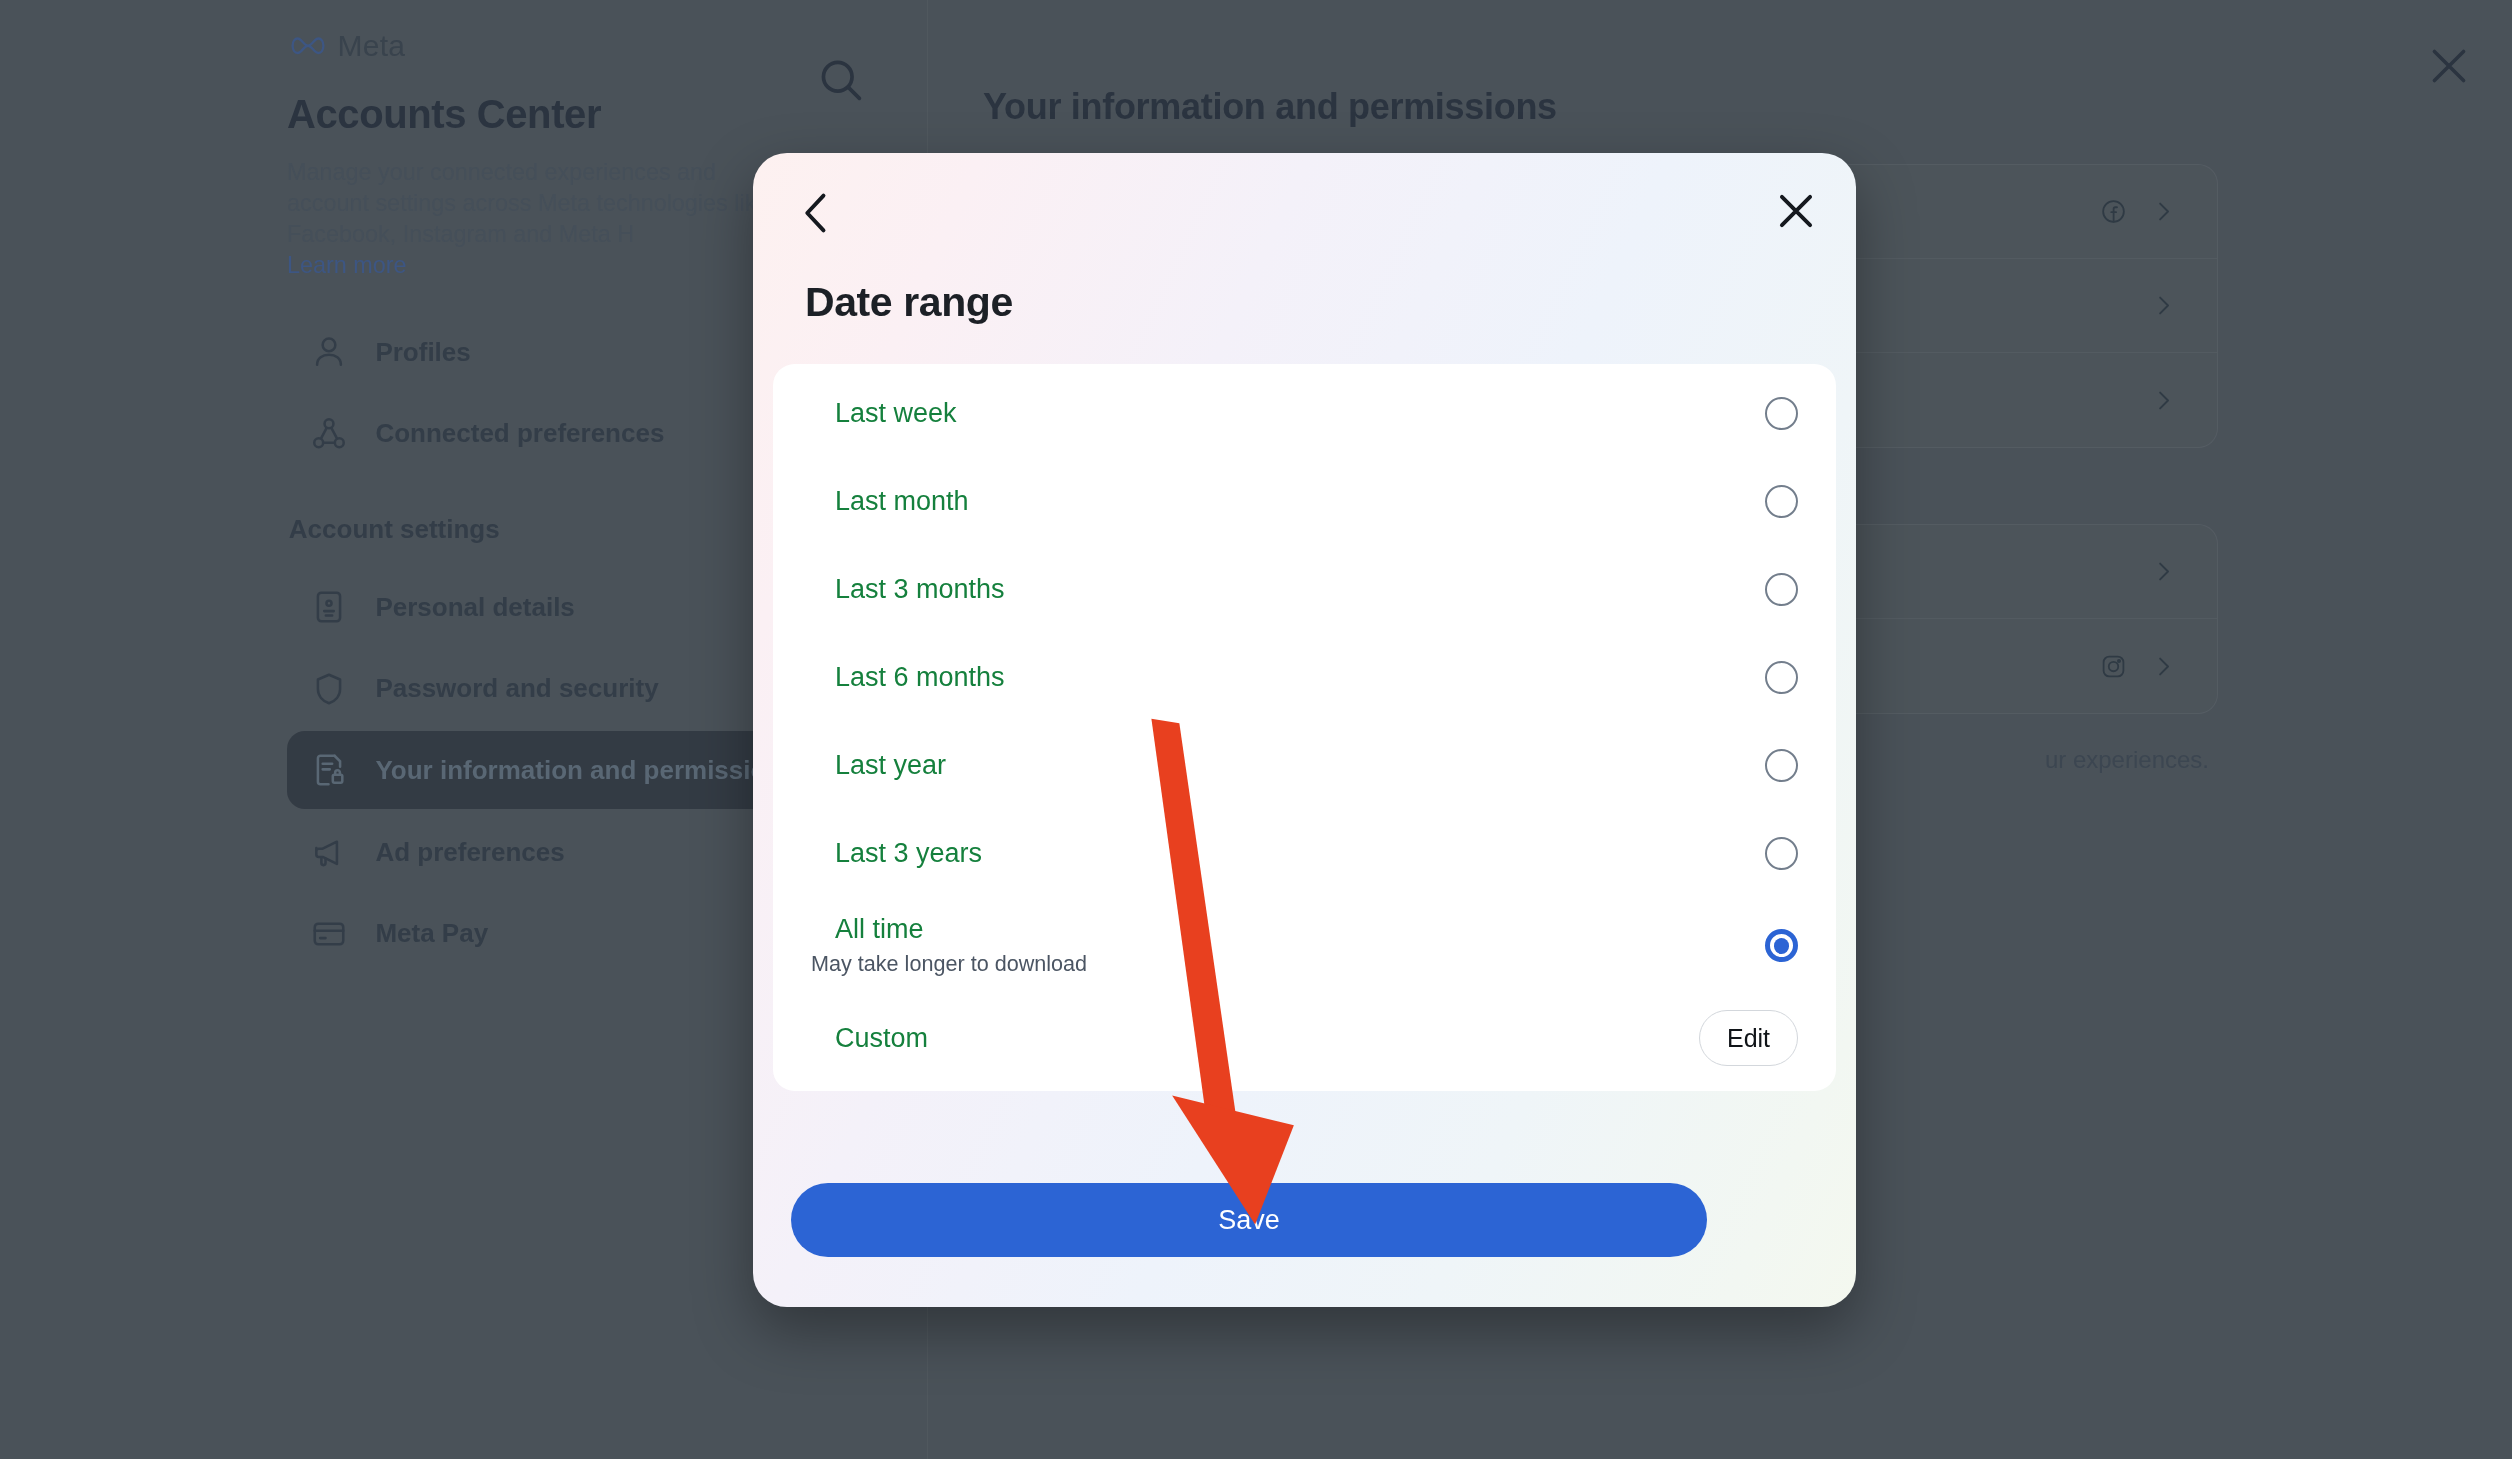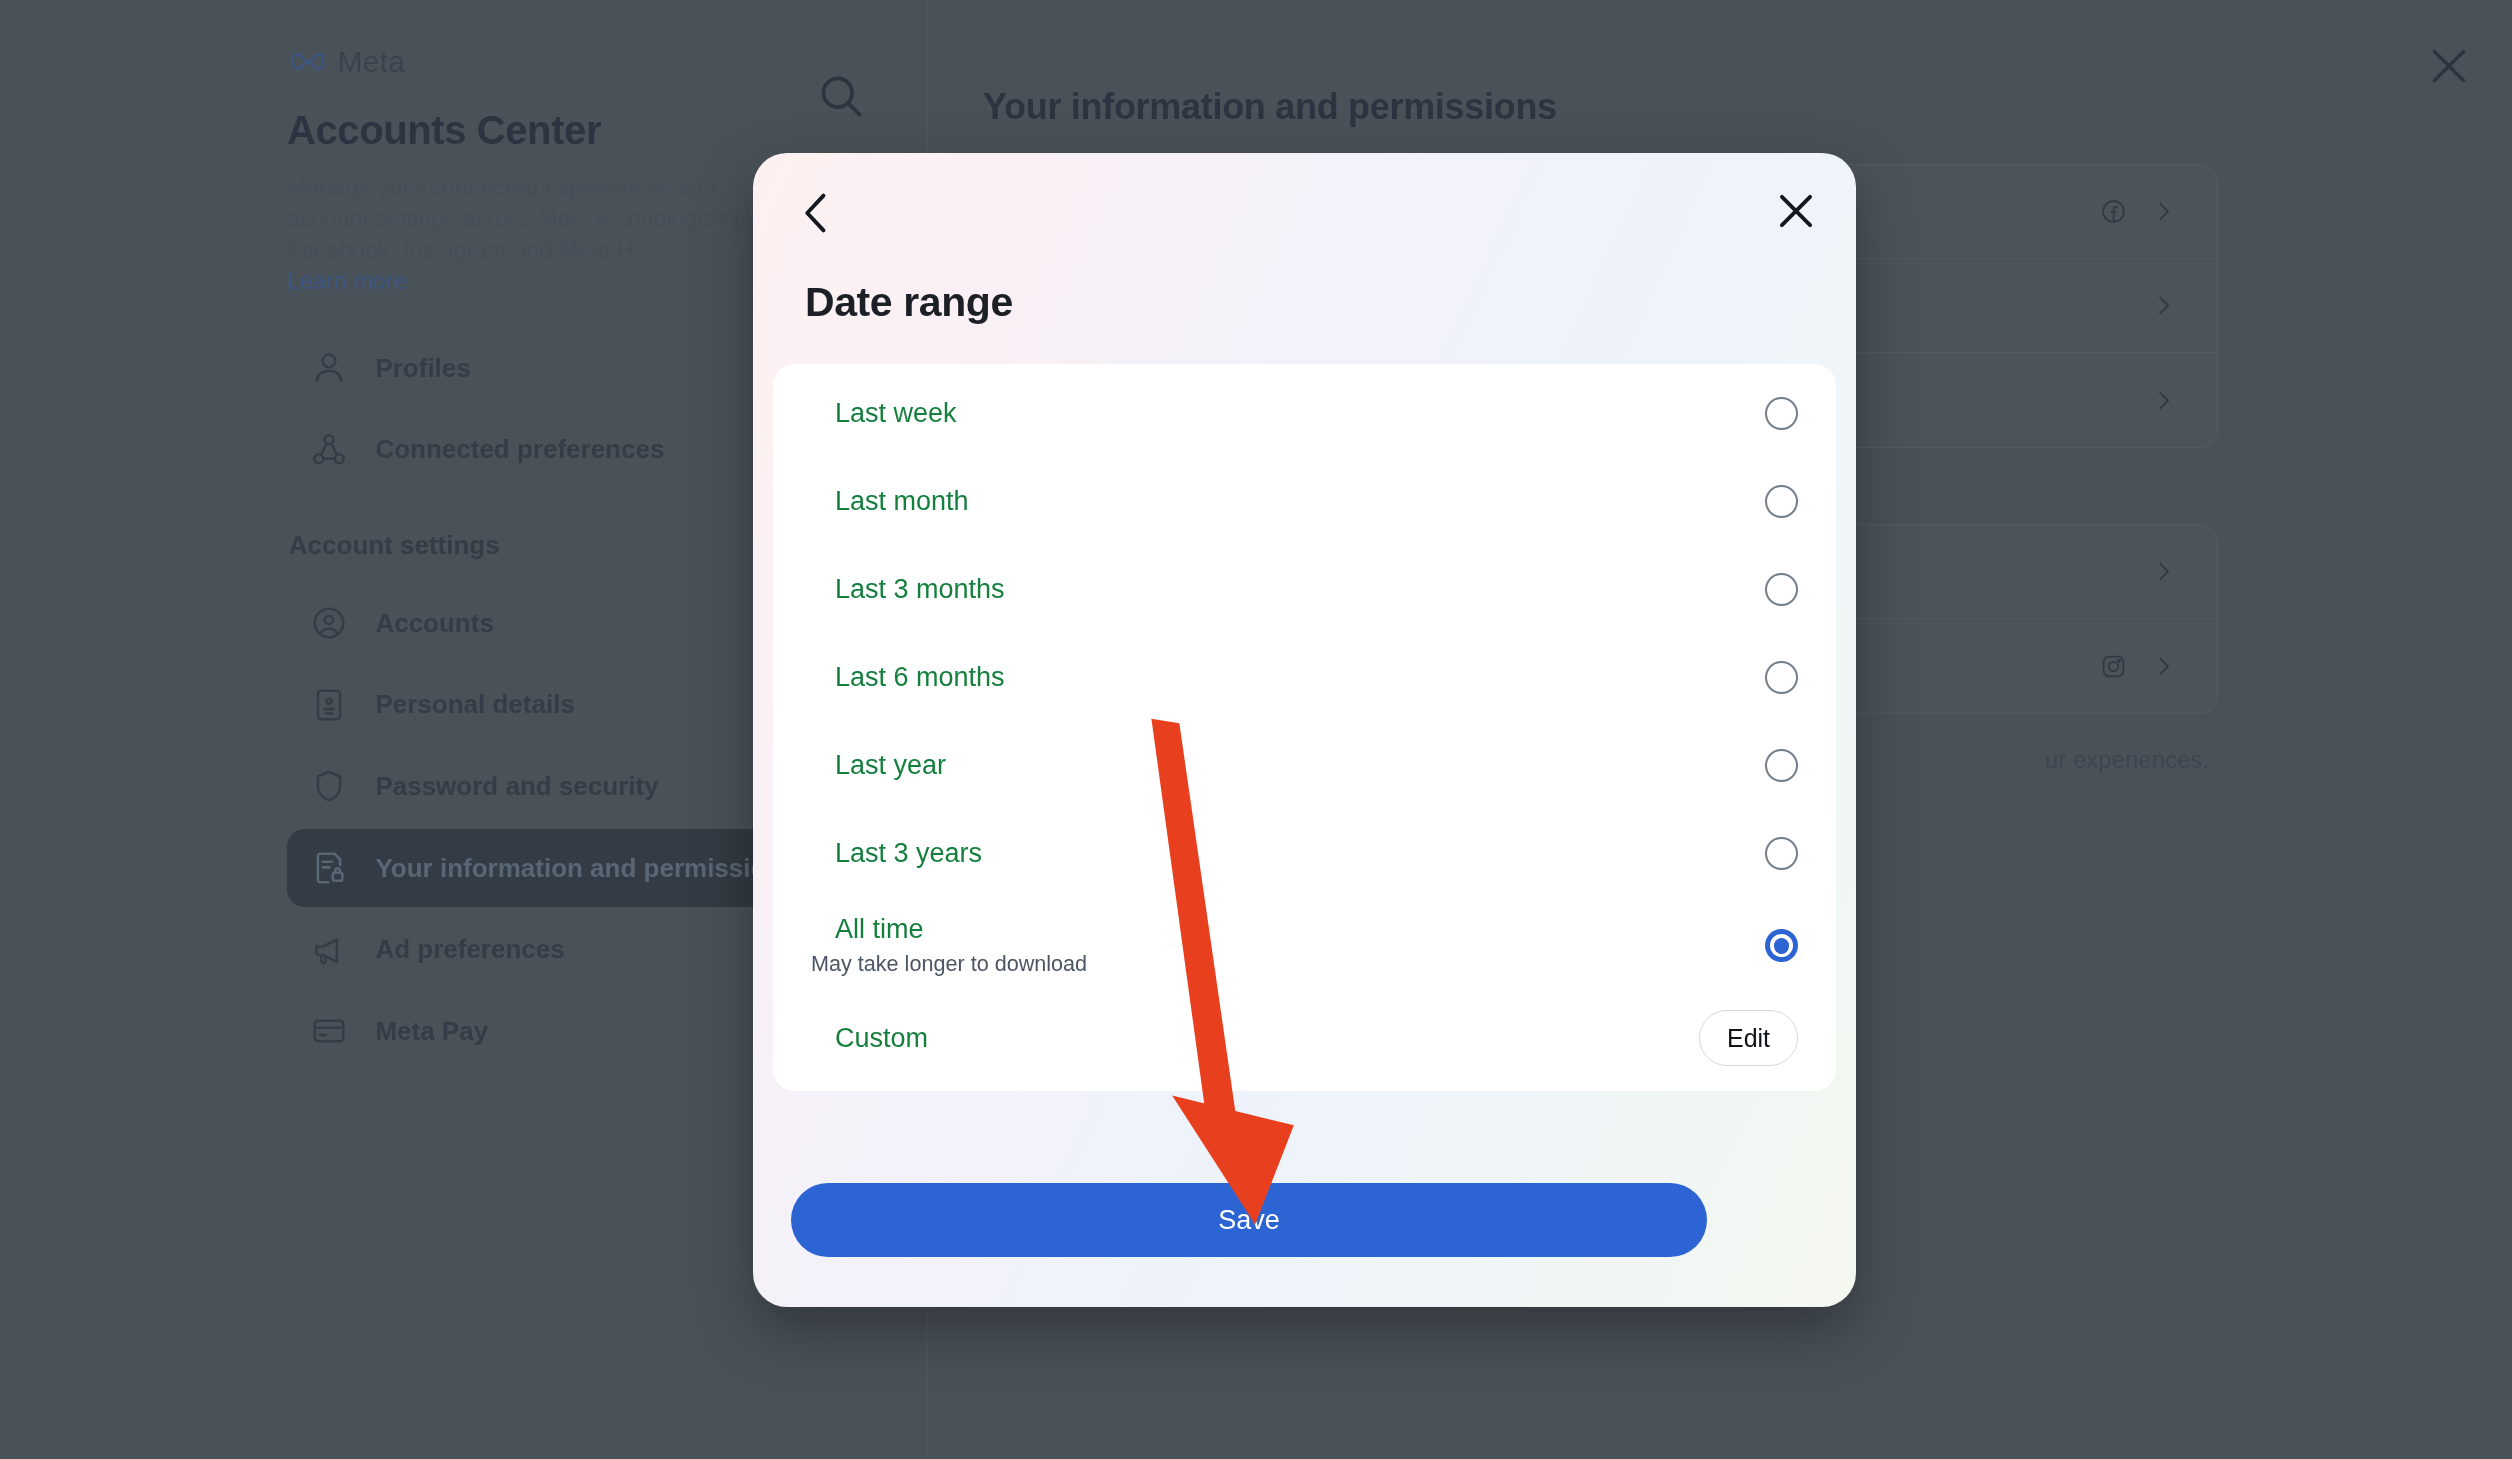--- a/index.html
+++ b/index.html
@@ -22,21 +22,21 @@
   }
 
   .bg-topclose {
     position:absolute; left:2424px; top:41px;
     width:50px; height:50px; cursor:pointer;
   }
   .bg-topclose svg { width:50px; height:50px; display:block; }
 
   
   #sidebar {
-    position:absolute; left:287px; top:43px; width:649px;
+    position:absolute; left:287px; top:27px; width:649px;
   }
   .meta-brand {
     display:flex; align-items:center; gap:10.8px;
     height:38px; margin-left:1.8px;
   }
   .meta-infinity { width:38px; height:23.4px; }
   .meta-word {
     font-size:30px; color:#39434d; letter-spacing:0.2px;
   }
   .search-icon-wrap {
@@ -244,30 +244,20 @@
         </span>
         <span class="nav-label">Connected preferences</span>
       </div>
     </div>
 
     <div class="nav-section-head">Account settings</div>
 
     <div class="nav-group" style="margin-top:0">
       <div class="nav-item">
         <span class="nav-ico">
-          <svg viewBox="0 0 24 24" fill="none" stroke="#333d48" stroke-width="1.6">
-            <circle cx="12" cy="12" r="9"></circle>
-              <circle cx="12" cy="10" r="2.6"></circle>
-              <path d="M6.4 19.2c1-2.4 3-3.6 5.6-3.6s4.6 1.2 5.6 3.6"></path>
-          </svg>
-        </span>
-        <span class="nav-label">Accounts</span>
-      </div>
-      <div class="nav-item">
-        <span class="nav-ico">
           <svg viewBox="0 0 24 24" fill="none" stroke="#333d48" stroke-width="1.6" stroke-linecap="round">
             <rect x="5" y="3" width="14" height="18" rx="2.2"></rect>
               <circle cx="12" cy="9.6" r="1.6"></circle>
               <path d="M9 14.6h6 M10 17.4h4"></path>
           </svg>
         </span>
         <span class="nav-label">Personal details</span>
       </div>
       <div class="nav-item">
         <span class="nav-ico">

